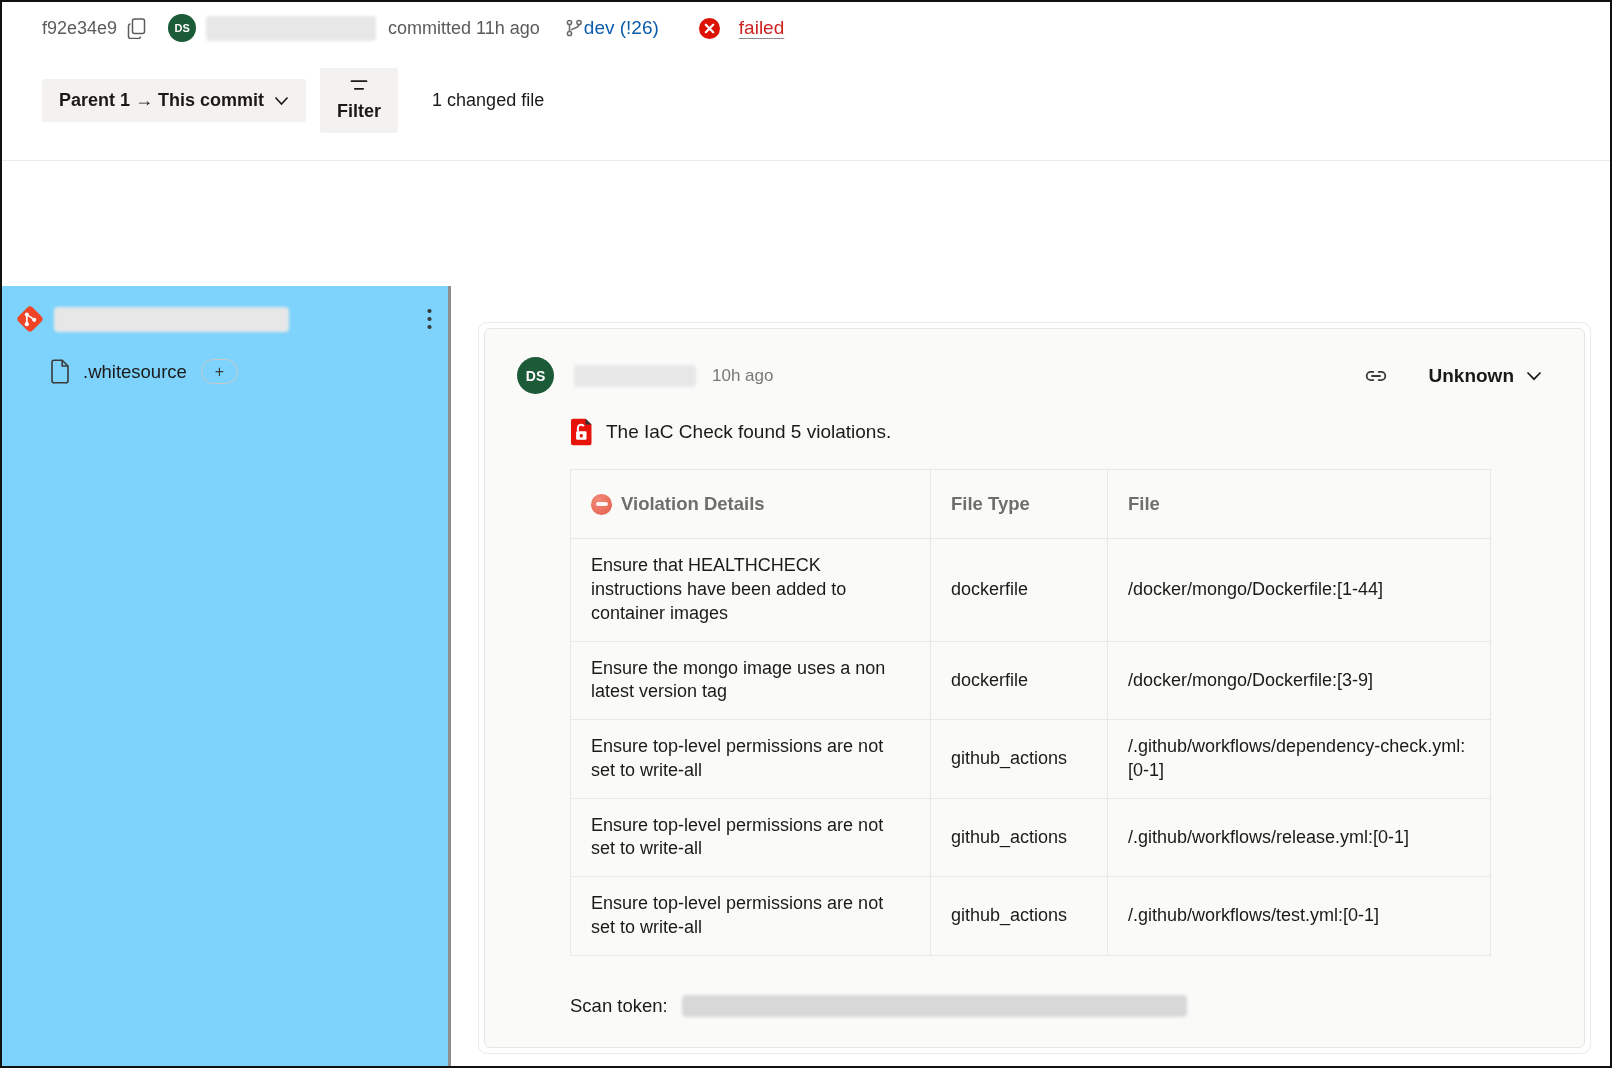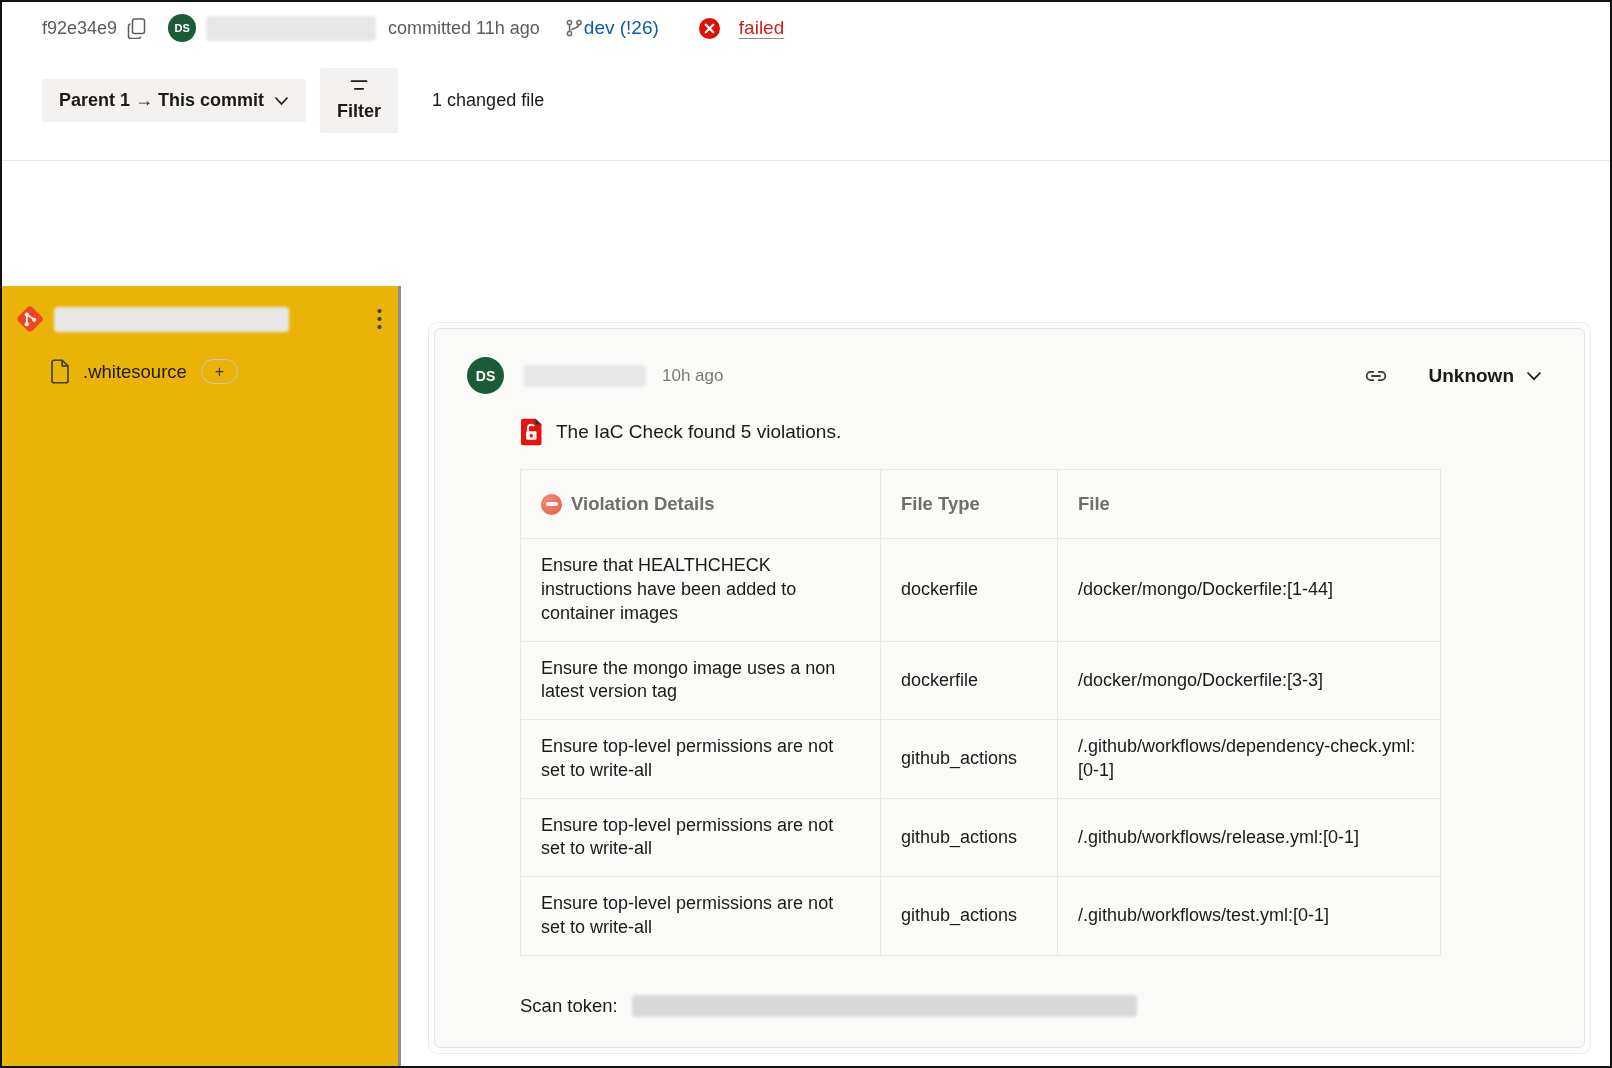--- a/index.html
+++ b/index.html
@@ -38,21 +38,21 @@
   .tab { font-size:17.5px; padding:4px 2px 12px 2px; cursor:pointer; border-bottom:3px solid transparent; }
   .tab.active { font-weight:700; border-bottom-color:#0078d4; }
   
   .toolbar { display:flex; align-items:center; padding:26px 40px 27px 40px; border-bottom:1px solid #eaeaea; }
   .tool-btn { display:flex; align-items:center; gap:10px; background:#f3f2f1; border:none; border-radius:2px;
     font-family:inherit; font-size:18px; font-weight:700; color:#1b1a19; padding:11px 17px; cursor:pointer; }
   .tool-btn + .tool-btn { margin-left:14px;flex-direction:column; }
   .changed-summary { font-size:18px; margin-left:34px; color:#1b1a19; }
   
   .content { position:absolute; top:284px; bottom:0; left:0; right:0; display:flex; }
-  .tree-panel { width:396px; flex:none; padding-top:13px; background:#eab308; }
+  .tree-panel { width:446px; flex:none; padding-top:13px; background:#7dd3fc; }
   .splitter { width:3px; flex:none; background:#8f8e8d; cursor:col-resize; }
   .main-panel { flex:1; padding:36px 19px 12px 27px; background:#fff; overflow:hidden; }
   
   .tree-row { display:flex; align-items:center; cursor:pointer; }
   .tree-row.repo-row { padding:4px 16px 4px 12px; }
   .tree-row.file-row { padding:20px 16px 6px 48px; }
   .tree-row .grow { flex:1; }
   .git-icon { margin-right:8px; }
   .file-name { font-size:18.5px; margin-left:12px; }
   .plus-pill { margin-left:14px; border:1px solid #c8c8c8; border-radius:13px; min-width:37px; height:25px;
@@ -226,21 +226,21 @@
               </thead>
               <tbody>
                 <tr>
                   <td>Ensure that HEALTHCHECK instructions have been added to container images</td>
                   <td>dockerfile</td>
                   <td>/docker/mongo/Dockerfile:[1-44]</td>
                 </tr>
                 <tr>
                   <td>Ensure the mongo image uses a non latest version tag</td>
                   <td>dockerfile</td>
-                  <td>/docker/mongo/Dockerfile:[3-3]</td>
+                  <td>/docker/mongo/Dockerfile:[3-9]</td>
                 </tr>
                 <tr>
                   <td>Ensure top-level permissions are not set to write-all</td>
                   <td>github_actions</td>
                   <td>/.github/workflows/dependency-check.yml:[0-1]</td>
                 </tr>
                 <tr>
                   <td>Ensure top-level permissions are not set to write-all</td>
                   <td>github_actions</td>
                   <td>/.github/workflows/release.yml:[0-1]</td>

